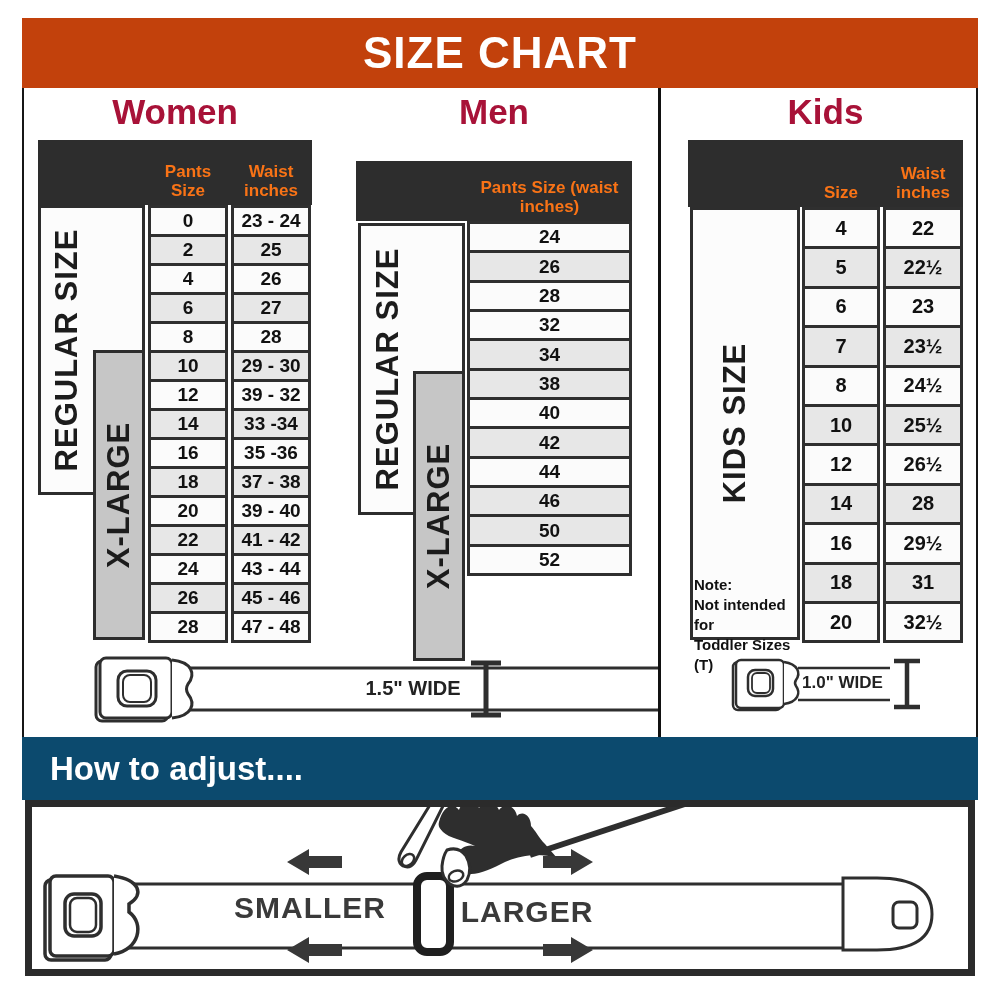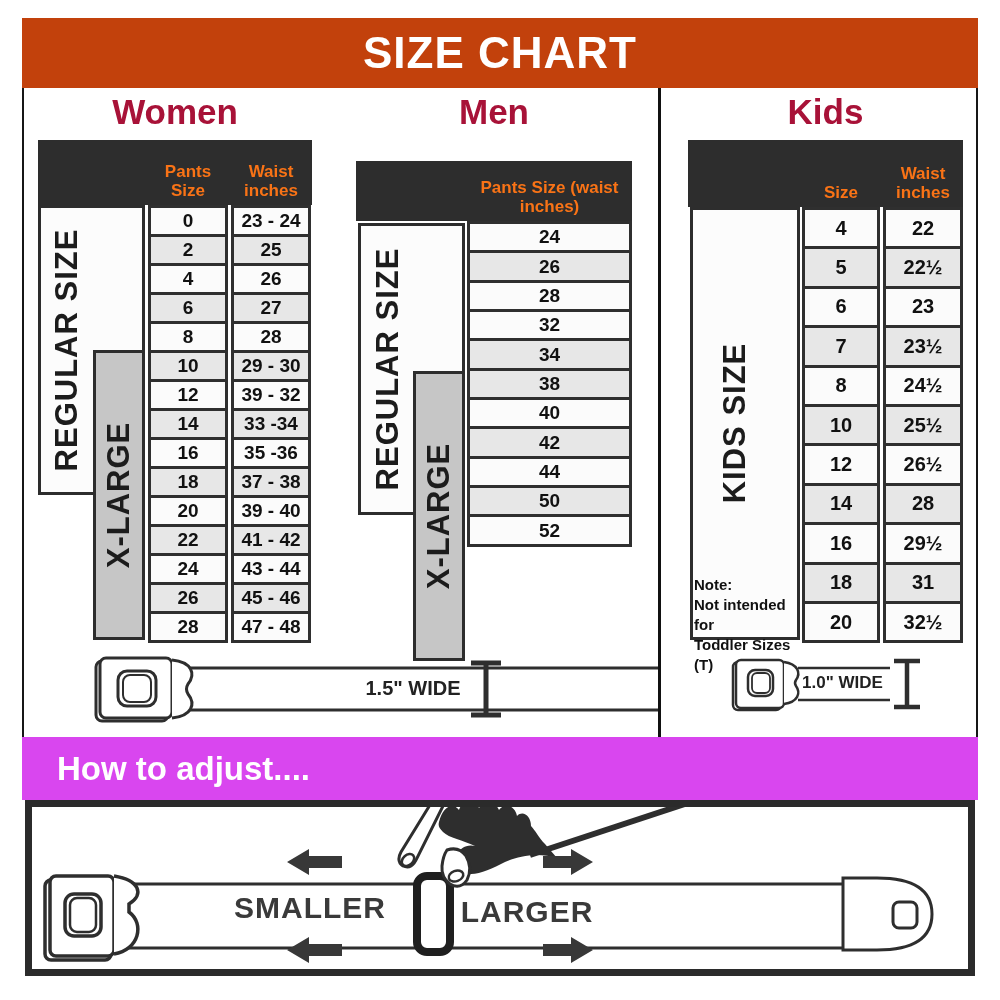--- a/index.html
+++ b/index.html
@@ -67,22 +67,22 @@
 
   .vtext{position:absolute;transform:translate(-50%,-50%) rotate(-90deg);white-space:nowrap;
          font-weight:bold;font-size:31px;letter-spacing:1px;color:#1c1c1c;z-index:3;}
   .note{position:absolute;left:6px;top:435px;width:108px;font-size:15px;font-weight:bold;color:#111;
         line-height:1.33;white-space:pre-line;z-index:4;text-align:left;}
 
   .belt-label{position:absolute;font-weight:bold;color:#222;text-align:center;}
   .w15{left:328px;top:677px;width:170px;font-size:20px;}
   .w10{left:775px;top:673px;width:135px;font-size:17px;}
 
-  .howto-bar{left:22px;top:737px;width:956px;height:63px;background:#d946ef;color:#fff;
-             font-size:33px;font-weight:bold;line-height:63px;padding-left:35px;box-sizing:border-box;}
+  .howto-bar{left:22px;top:737px;width:956px;height:63px;background:#0c4a6e;color:#fff;
+             font-size:33px;font-weight:bold;line-height:63px;padding-left:28px;box-sizing:border-box;}
   .bottom-panel{left:25px;top:800px;width:950px;height:176px;background:#fff;}
   .panel-frame{position:absolute;left:0;top:0;width:100%;height:100%;
                border:7px solid #2b2b2b;box-sizing:border-box;z-index:5;pointer-events:none;}
   .adjust-label{position:absolute;transform:translate(-50%,-50%);font-size:30px;font-weight:bold;
                 color:#3a3a3a;letter-spacing:1px;z-index:4;}
   .smaller-l{left:285px;top:108px;}
   .larger-l{left:502px;top:112px;}
   svg{display:block;}
 </style>
 </head>
@@ -202,20 +202,23 @@
         <div class="trow">
           <div class="tcell">40</div>
         </div>
         <div class="trow alt">
           <div class="tcell">42</div>
         </div>
         <div class="trow">
           <div class="tcell">44</div>
         </div>
         <div class="trow alt">
+          <div class="tcell">46</div>
+        </div>
+        <div class="trow alt">
           <div class="tcell">50</div>
         </div>
         <div class="trow">
           <div class="tcell">52</div>
         </div>
       </div>
   </div>
 
   <div class="table kids-table">
     <div class="thead">

